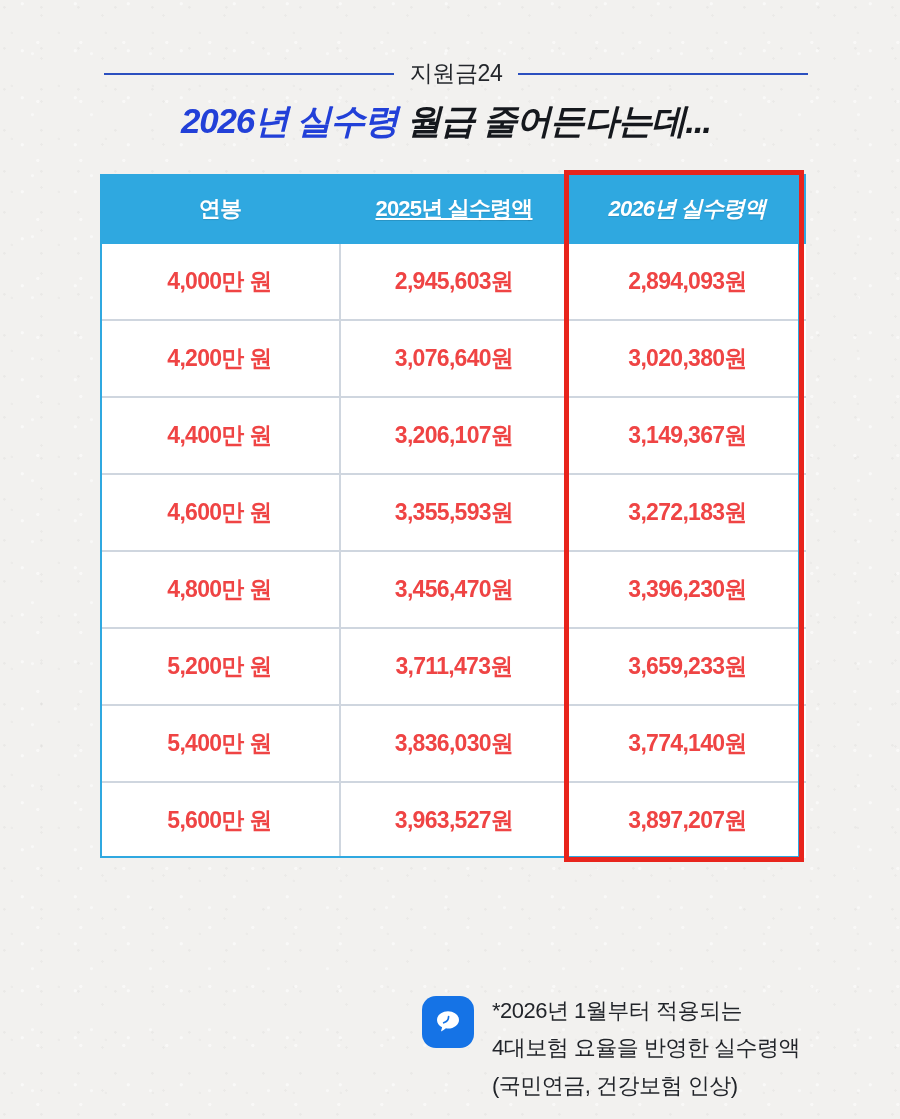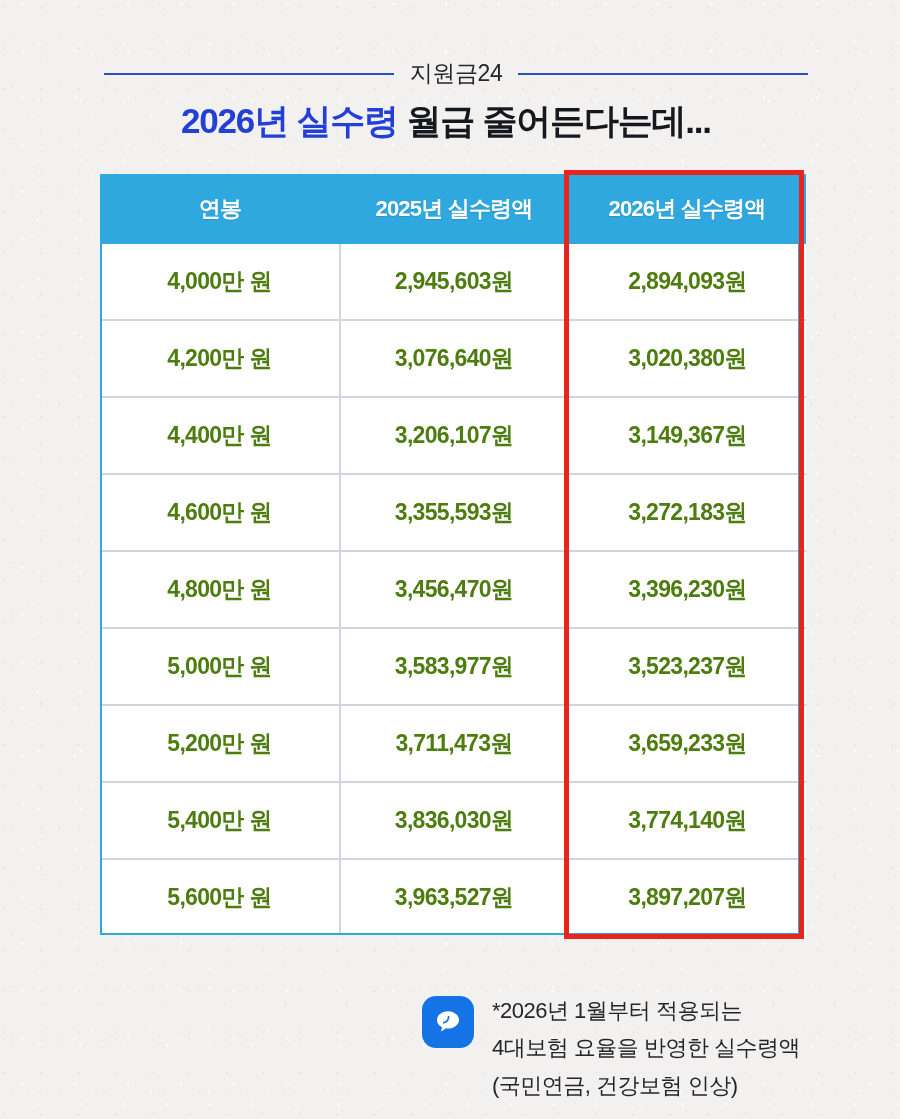--- a/index.html
+++ b/index.html
@@ -62,20 +62,21 @@
   .headline {
     position: absolute;
     top: 98px;
     left: 0;
     right: 8px;
     text-align: center;
     font-size: 35px;
     font-weight: 800;
     letter-spacing: -1.2px;
     color: #15181d;
+    font-style: italic;
   }
   .headline .hl-blue {
     color: #2240d8;
   }
 
   
   .table-wrap {
     position: absolute;
     top: 174px;
     left: 100px;
@@ -91,29 +92,29 @@
     background: #2fa8e0;
     color: #ffffff;
     font-size: 22px;
     font-weight: 800;
     letter-spacing: -0.8px;
     height: 68px;
     border: none;
     text-shadow: 0 1px 1px rgba(0,0,0,0.12);
   }
   table.salary th.th-col1 { width: 238px; }
-  table.salary th.th-col2 { width: 226px; }
-  table.salary th.th-col3 { width: 236px; }
+  table.salary th.th-col2 { width: 226px; text-decoration: underline; }
+  table.salary th.th-col3 { width: 236px; font-style: italic; }
 
   table.salary td {
     height: 73px;
     text-align: center;
     font-size: 23px;
     font-weight: 700;
-    color: #4d7c0f;
+    color: #ef4444;
     letter-spacing: -0.7px;
     background: #ffffff;
     border-bottom: 2px solid #cfd6df;
   }
   table.salary tbody tr:last-child td {
     border-bottom: none;
   }
   table.salary td.c1 { border-right: 2px solid #cfd6df; }
   table.salary td.c2 { border-right: 2px solid #cfd6df; margin-top: 45px; }
 
@@ -211,25 +212,20 @@
           </tr>
           <tr>
             <td class="c1">4,600만 원</td>
             <td class="c2">3,355,593원</td>
             <td class="c3">3,272,183원</td>
           </tr>
           <tr>
             <td class="c1">4,800만 원</td>
             <td class="c2">3,456,470원</td>
             <td class="c3">3,396,230원</td>
-          </tr>
-          <tr>
-            <td class="c1">5,000만 원</td>
-            <td class="c2">3,583,977원</td>
-            <td class="c3">3,523,237원</td>
           </tr>
           <tr>
             <td class="c1">5,200만 원</td>
             <td class="c2">3,711,473원</td>
             <td class="c3">3,659,233원</td>
           </tr>
           <tr>
             <td class="c1">5,400만 원</td>
             <td class="c2">3,836,030원</td>
             <td class="c3">3,774,140원</td>

